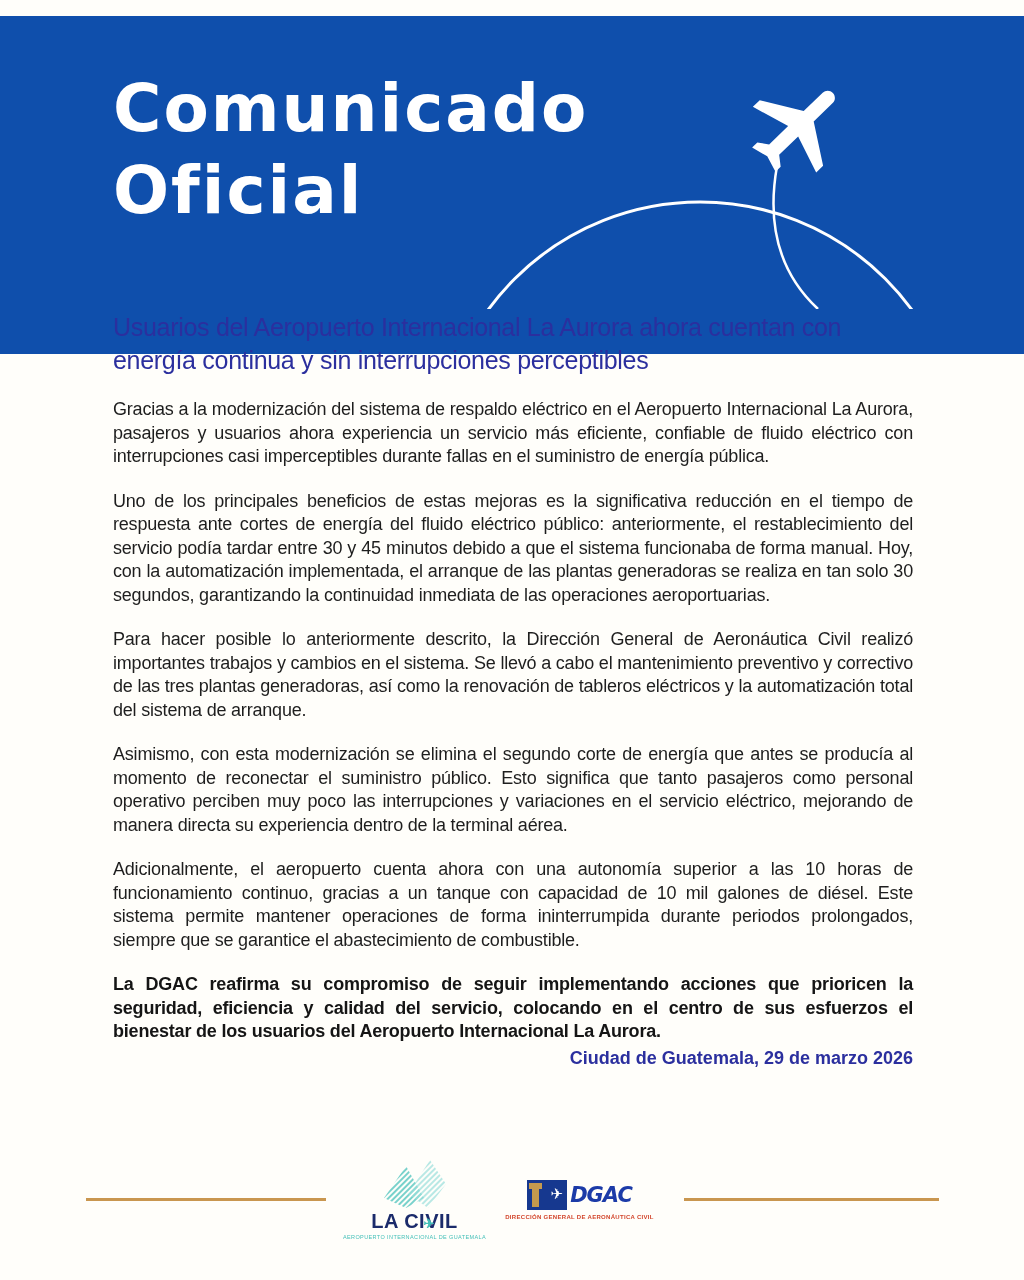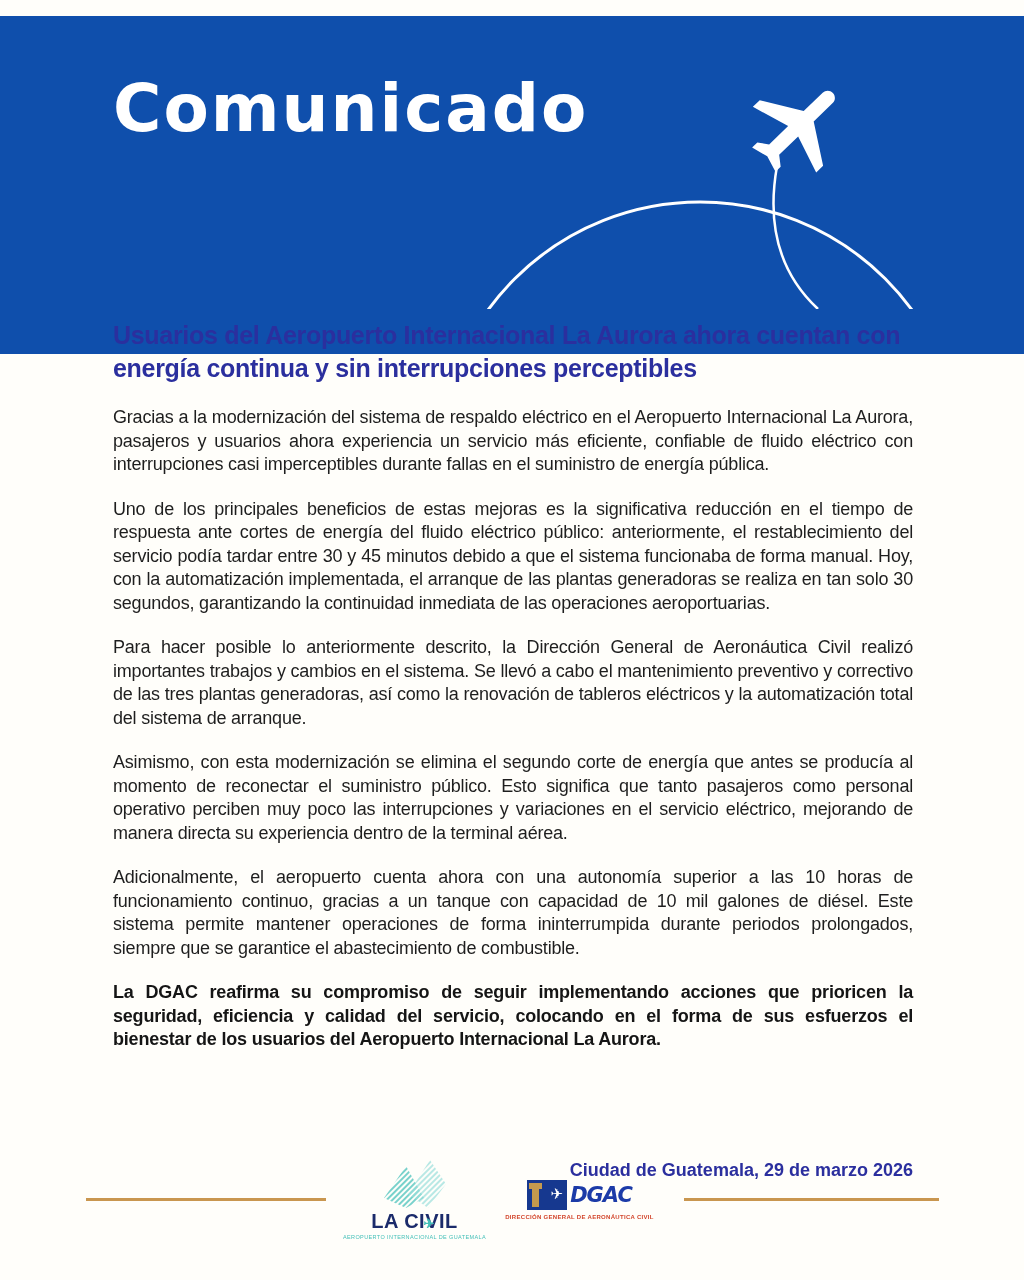--- a/index.html
+++ b/index.html
@@ -29,39 +29,39 @@
     letter-spacing:2px;
   }
   .header-title span{display:block;}
   
   .content{
     position:absolute;
     left:113px;top:311px;
     width:800px;
   }
   .headline{
-    margin:8px 0 4px 0;
+    margin:0 0 4px 0;
     color:#2B2F9E;
     font-size:25px;
     line-height:33px;
-    font-weight:bold;
+    font-weight:normal;
     letter-spacing:-0.3px;
   }
   .para{
     margin:21px 0 0 0;
     color:#1E1E1E;
     font-size:18px;
     line-height:23.5px;
     letter-spacing:-0.2px;
     text-align:justify;
   }
   .para.closing{font-weight:bold;color:#151515;}
   .dateline{
     position:absolute;
-    top:1160px;right:111px;
+    top:1048px;right:111px;
     color:#2B2F9E;
     font-size:18px;
     font-weight:bold;
   }
   
   .footer{
     position:absolute;
     top:1158px;left:0;
     width:1024px;
     display:flex;
@@ -151,32 +151,33 @@
     <circle cx="700" cy="448" r="262" fill="none" stroke="#FFFFFF" stroke-width="3"></circle>
 
     <path d="M777,150 Q761,240 818,293" fill="none" stroke="#FFFFFF" stroke-width="2.5"></path>
 
     <g transform="translate(800,112) rotate(46) scale(4.8) translate(-12,-12)">
       <path fill="#FFFFFF" d="M21 16v-2l-8-5V3.5C13 2.67 12.33 2 11.5 2S10 2.67 10 3.5V9l-8 5v2l8-2.5V19l-2 1.5V22l3.5-1 3.5 1v-1.5L13 19v-5.5L21 16z"></path>
     </g>
   </svg>
   <h1 class="header-title">
     <span>Comunicado</span>
+    <span>Oficial</span>
   </h1>
 </div>
 
 <div class="content">
   <h2 class="headline">Usuarios del Aeropuerto Internacional La Aurora ahora cuentan con energía continua y sin interrupciones perceptibles</h2>
 
   <p class="para">Gracias a la modernización del sistema de respaldo eléctrico en el Aeropuerto Internacional La Aurora, pasajeros y usuarios ahora experiencia un servicio más eficiente, confiable de fluido eléctrico con interrupciones casi imperceptibles durante fallas en el suministro de energía pública.</p>
   <p class="para">Uno de los principales beneficios de estas mejoras es la significativa reducción en el tiempo de respuesta ante cortes de energía del fluido eléctrico público: anteriormente, el restablecimiento del servicio podía tardar entre 30 y 45 minutos debido a que el sistema funcionaba de forma manual. Hoy, con la automatización implementada, el arranque de las plantas generadoras se realiza en tan solo 30 segundos, garantizando la continuidad inmediata de las operaciones aeroportuarias.</p>
   <p class="para">Para hacer posible lo anteriormente descrito, la Dirección General de Aeronáutica Civil realizó importantes trabajos y cambios en el sistema. Se llevó a cabo el mantenimiento preventivo y correctivo de las tres plantas generadoras, así como la renovación de tableros eléctricos y la automatización total del sistema de arranque.</p>
   <p class="para">Asimismo, con esta modernización se elimina el segundo corte de energía que antes se producía al momento de reconectar el suministro público. Esto significa que tanto pasajeros como personal operativo perciben muy poco las interrupciones y variaciones en el servicio eléctrico, mejorando de manera directa su experiencia dentro de la terminal aérea.</p>
   <p class="para">Adicionalmente, el aeropuerto cuenta ahora con una autonomía superior a las 10 horas de funcionamiento continuo, gracias a un tanque con capacidad de 10 mil galones de diésel. Este sistema permite mantener operaciones de forma ininterrumpida durante periodos prolongados, siempre que se garantice el abastecimiento de combustible.</p>
-  <p class="para closing">La DGAC reafirma su compromiso de seguir implementando acciones que prioricen la seguridad, eficiencia y calidad del servicio, colocando en el forma de sus esfuerzos el bienestar de los usuarios del Aeropuerto Internacional La Aurora.</p>
+  <p class="para closing">La DGAC reafirma su compromiso de seguir implementando acciones que prioricen la seguridad, eficiencia y calidad del servicio, colocando en el centro de sus esfuerzos el bienestar de los usuarios del Aeropuerto Internacional La Aurora.</p>
 </div>
 
 <div class="dateline">Ciudad de Guatemala, 29 de marzo 2026</div>
 
 <div class="footer">
   <div class="gold-rule left"></div>
 
   <div class="laaurora">
     <svg width="66" height="52" viewBox="0 0 66 52">
       <defs>

